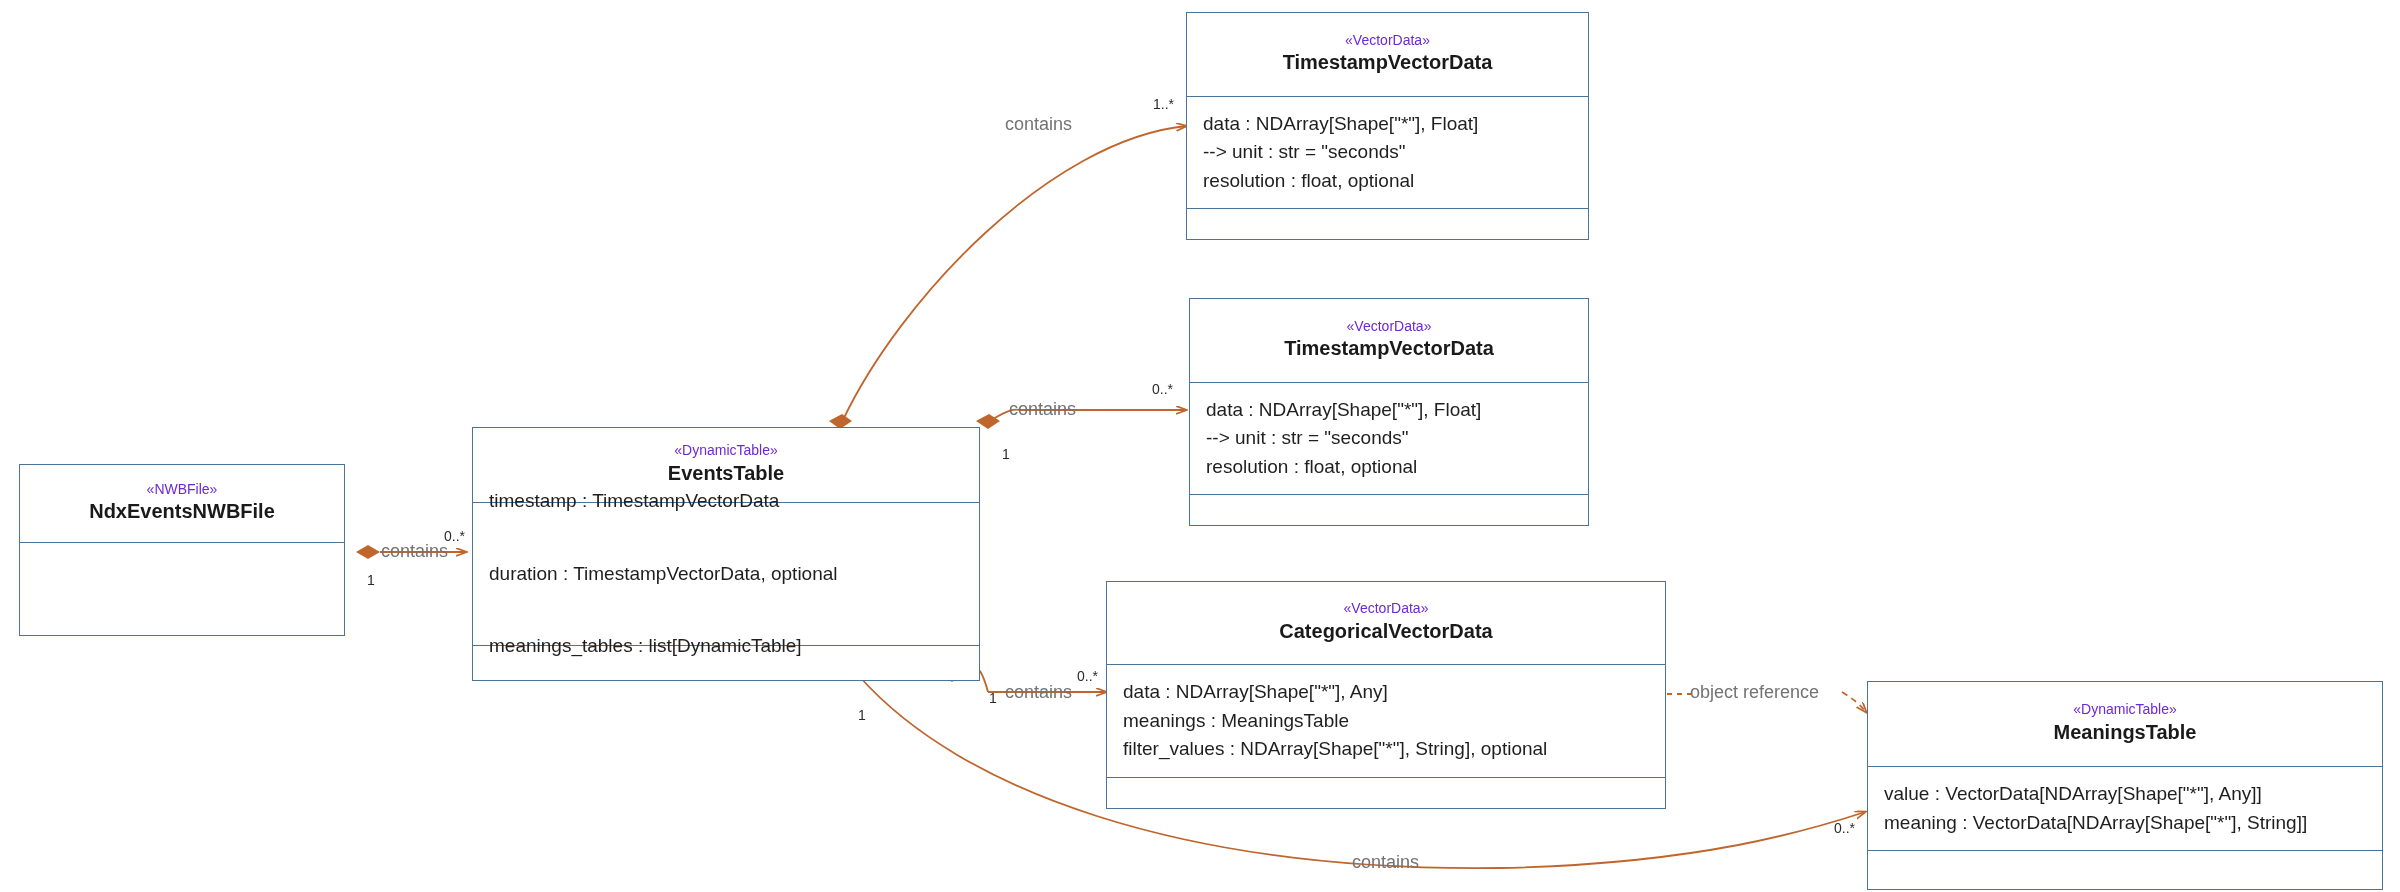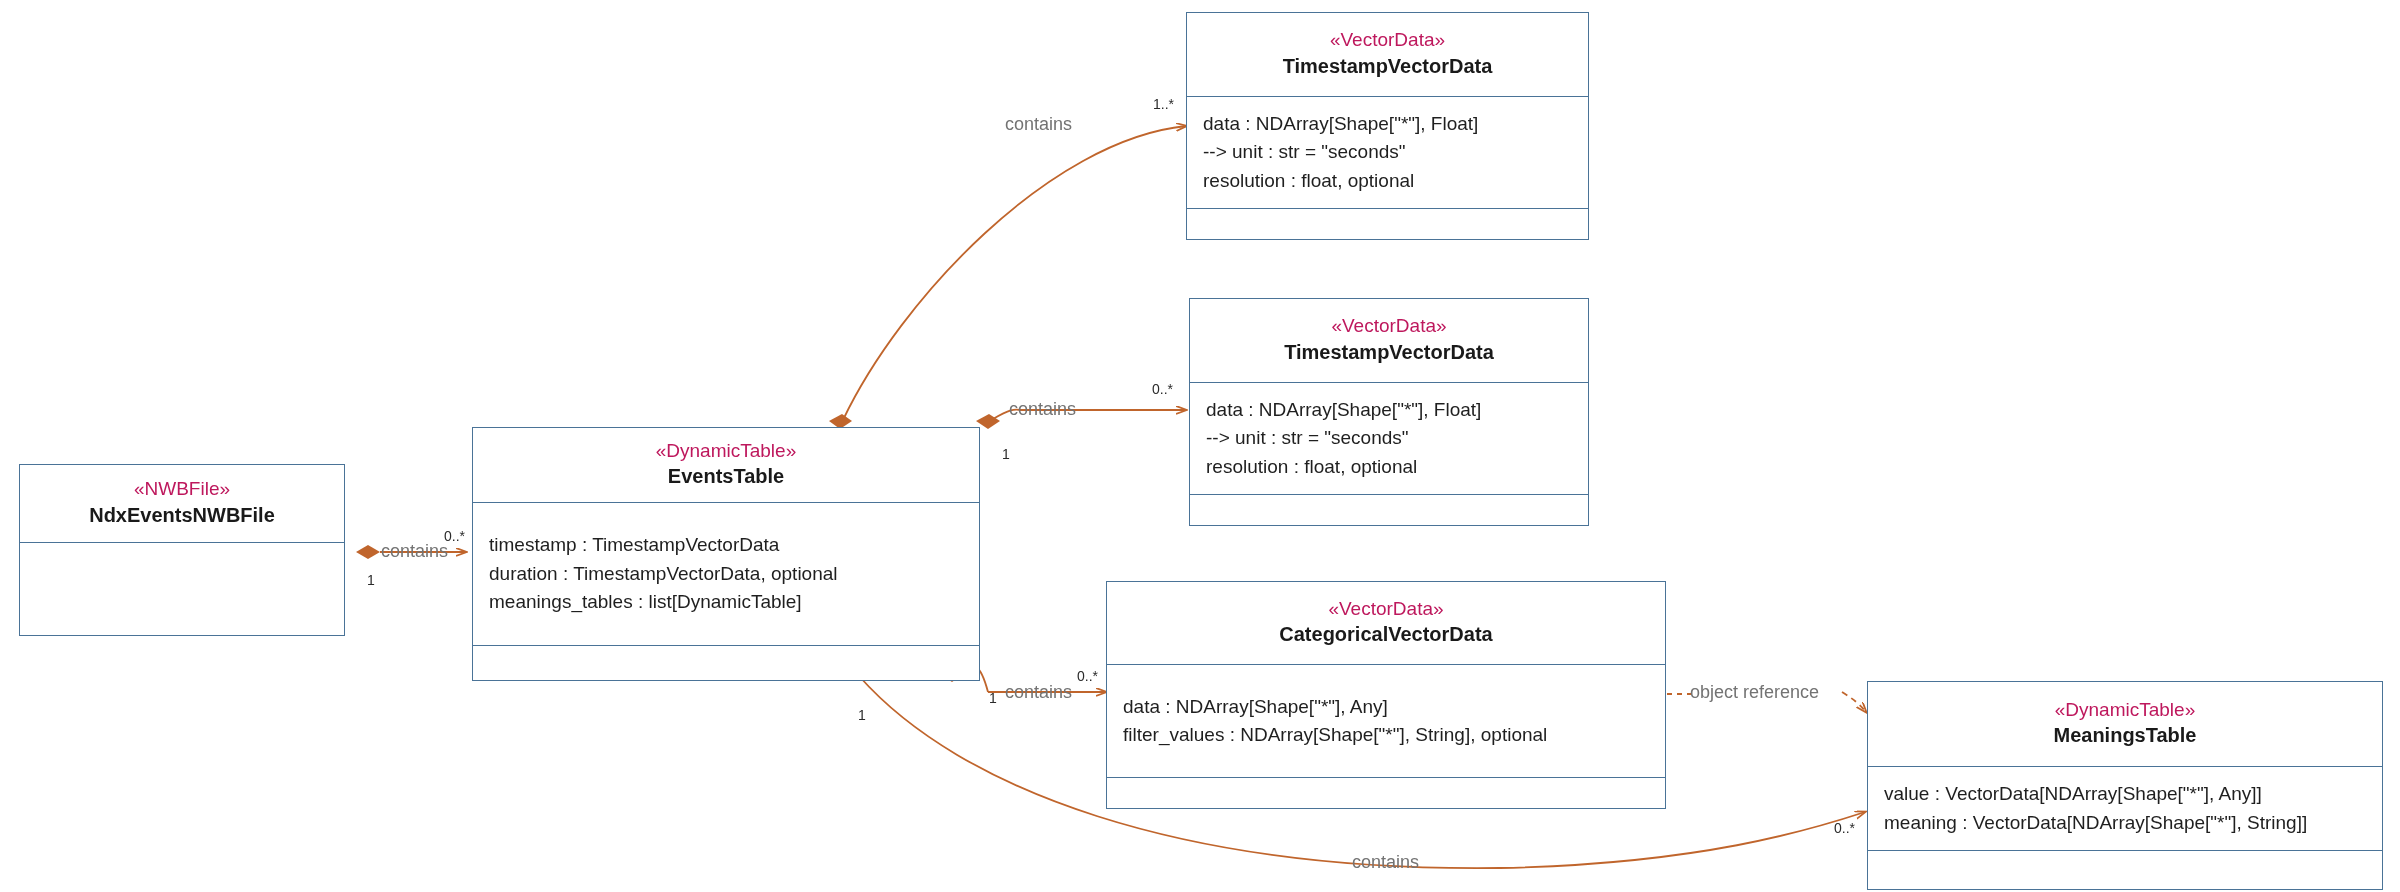--- a/index.html
+++ b/index.html
@@ -28,22 +28,22 @@
   .uml-header {
     box-sizing: border-box;
     border-bottom: 1.6px solid #4a7397;
     display: flex;
     flex-direction: column;
     align-items: center;
     justify-content: center;
     padding: 10px 6px 12px 6px;
   }
   .uml-stereotype {
-    font-size: 19px;
-    color: #be185d;
+    font-size: 14px;
+    color: #6d28d9;
     line-height: 1.35;
     white-space: nowrap;
   }
   .uml-classname {
     font-size: 20px;
     font-weight: bold;
     color: #1a1a1a;
     line-height: 1.35;
     white-space: nowrap;
   }
@@ -173,21 +173,21 @@
       <div class="uml-classname">NdxEventsNWBFile</div>
     </div>
     <div class="uml-methods" style="height:30px;"></div>
   </div>
 
   <div class="uml-class" style="left:472px; top:427px; width:508px; height:254px;">
     <div class="uml-header" style="height:75px;">
       <div class="uml-stereotype">«DynamicTable»</div>
       <div class="uml-classname">EventsTable</div>
     </div>
-    <div class="uml-attrs" style="height:141px;">
+    <div class="uml-attrs" style="height:141px;gap:44px;">
       <div class="uml-attr">timestamp : TimestampVectorData</div>
       <div class="uml-attr">duration : TimestampVectorData, optional</div>
       <div class="uml-attr">meanings_tables : list[DynamicTable]</div>
     </div>
     <div class="uml-methods" style="height:34px;"></div>
   </div>
 
   <div class="uml-class" style="left:1186px; top:12px; width:403px; height:228px;">
     <div class="uml-header" style="height:84px;">
       <div class="uml-stereotype">«VectorData»</div>
@@ -214,20 +214,21 @@
     <div class="uml-methods" style="height:30px;"></div>
   </div>
 
   <div class="uml-class" style="left:1106px; top:581px; width:560px; height:228px;">
     <div class="uml-header" style="height:83px;">
       <div class="uml-stereotype">«VectorData»</div>
       <div class="uml-classname">CategoricalVectorData</div>
     </div>
     <div class="uml-attrs" style="height:112px;">
       <div class="uml-attr">data : NDArray[Shape["*"], Any]</div>
+      <div class="uml-attr">meanings : MeaningsTable</div>
       <div class="uml-attr">filter_values : NDArray[Shape["*"], String], optional</div>
     </div>
     <div class="uml-methods" style="height:30px;"></div>
   </div>
 
   <div class="uml-class" style="left:1867px; top:681px; width:516px; height:209px;">
     <div class="uml-header" style="height:85px;">
       <div class="uml-stereotype">«DynamicTable»</div>
       <div class="uml-classname">MeaningsTable</div>
     </div>

